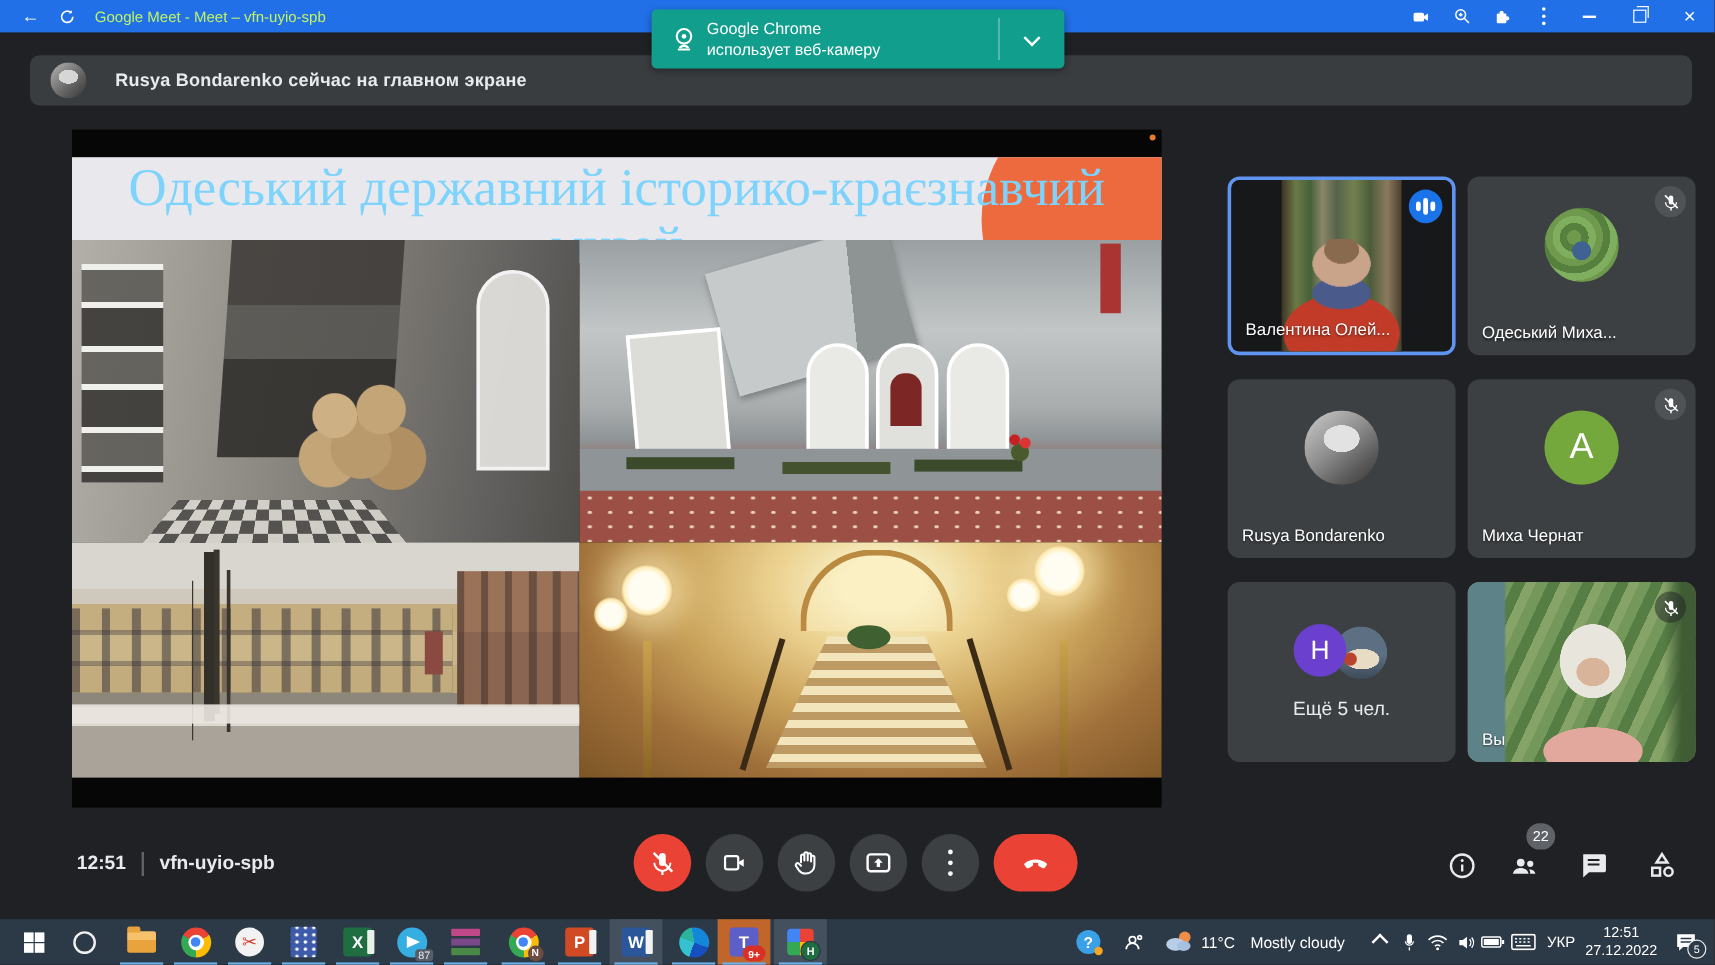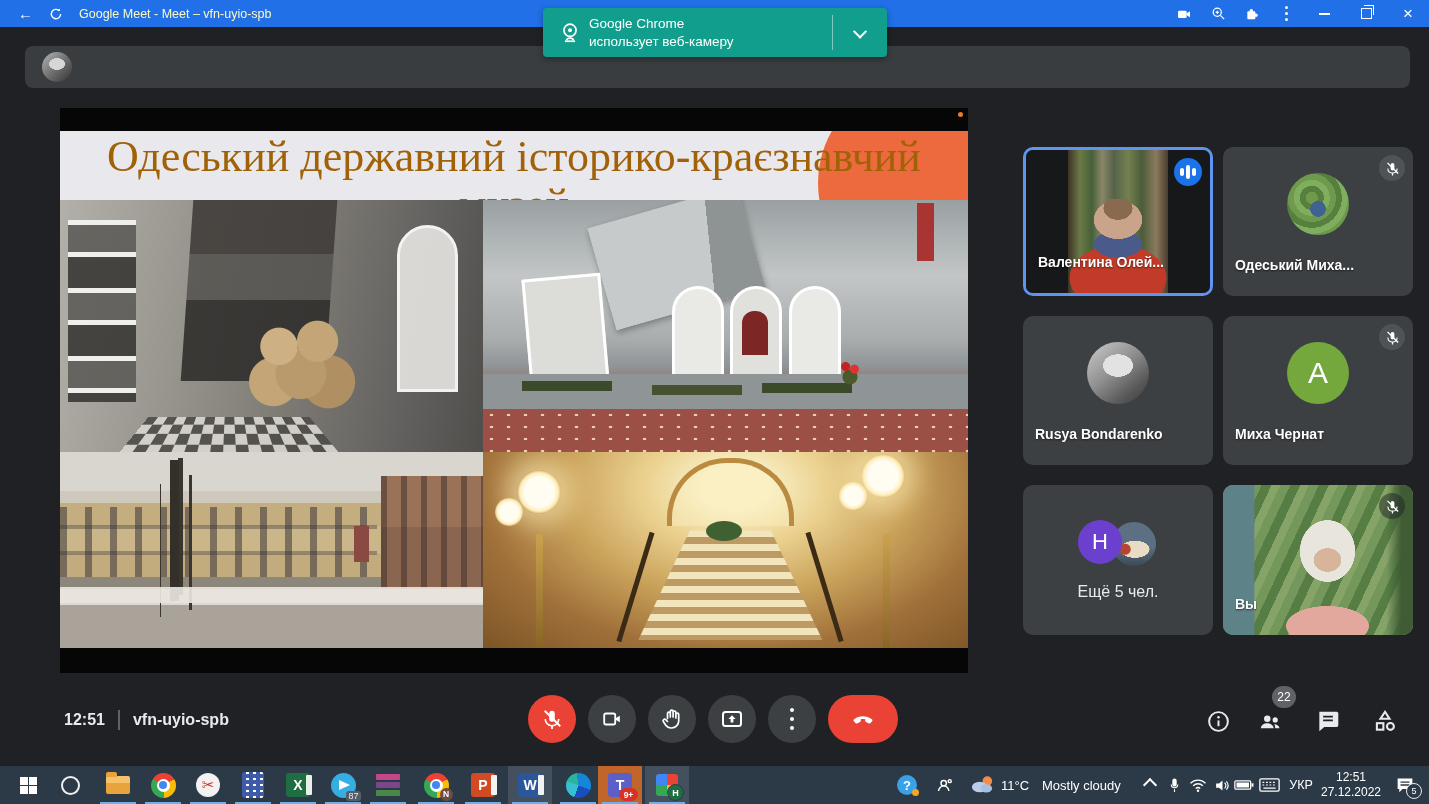--- a/index.html
+++ b/index.html
@@ -4,21 +4,21 @@
 <style>
   html,body{margin:0;padding:0;background:#202124;}
   body{width:1429px;height:804px;position:relative;overflow:hidden;
        font-family:"Liberation Sans",sans-serif;-webkit-font-smoothing:antialiased;}
 
   
   .titlebar{position:absolute;left:0;top:0;width:1429px;height:27px;background:#2170e8;
             display:flex;align-items:center;color:#fff;}
   .tb-back{font-size:15px;margin-left:18px;cursor:default;}
   .tb-reload{margin-left:16px;display:flex;}
-  .tb-title{font-size:12.5px;margin-left:16px;color:#fef9c3;}
+  .tb-title{font-size:12.5px;margin-left:16px;color:#bef264;}
   .tb-right{position:absolute;right:0;top:0;height:27px;display:flex;align-items:center;}
   .tb-ic{width:34px;height:27px;display:flex;align-items:center;justify-content:center;}
   .tb-dots i{display:block;width:3px;height:3px;border-radius:50%;background:#fff;margin:1.5px 0;}
   .tb-win{width:42px;height:27px;display:flex;align-items:center;justify-content:center;color:#fff;}
   .min-line{width:11px;height:2px;background:#fff;}
   .rest{width:9px;height:9px;border:1.5px solid #fff;position:relative;}
   .rest:before{content:"";position:absolute;left:2px;top:-4px;width:9px;height:9px;border:1.5px solid #fff;border-bottom:none;border-left:none;}
   .tb-close{font-size:17px;line-height:1;}
 
   
@@ -39,21 +39,21 @@
   .pb-avatar{width:30px;height:30px;border-radius:50%;margin-left:17px;
              background:radial-gradient(ellipse 45% 32% at 50% 40%,#d6d6d6 0 60%,transparent 61%),
                         linear-gradient(135deg,#b5b5b5,#6a6a6a 55%,#343434);}
   .pb-text{margin-left:24px;font-size:15px;font-weight:bold;color:#e8eaed;letter-spacing:.2px;}
 
   
   .slide{position:absolute;left:60px;top:108px;width:908px;height:565px;background:#060606;}
   .slide-head{position:absolute;left:0;top:23px;width:908px;height:69px;background:#e9e8ed;overflow:hidden;}
   .head-blob{position:absolute;right:-40px;top:-48px;width:190px;height:200px;border-radius:50%;background:#ec6a3e;}
   .slide-title{position:absolute;left:0;top:25px;width:908px;text-align:center;
-               font-family:"Liberation Serif",serif;font-size:44px;line-height:48px;color:#a16207;}
+               font-family:"Liberation Serif",serif;font-size:44px;line-height:48px;color:#7dd3fc;}
   .photo{position:absolute;overflow:hidden;}
   .p1{left:0;top:92px;width:423px;height:252px;
       background:linear-gradient(100deg,#b3b0a9 0%,#98958e 30%,#7e7b75 55%,#646260 80%,#504e4b 100%);}
   .p1-frames{position:absolute;left:2%;top:8%;width:16%;height:72%;
       background:repeating-linear-gradient(180deg,#efefec 0 5px,rgba(90,88,84,.85) 5px 32px,#efefec 32px 37px,rgba(58,56,53,.9) 37px 68px);}
   .p1-col{position:absolute;left:30%;top:0;width:34%;height:72%;transform:skewX(-4deg);opacity:.88;
       background:linear-gradient(180deg,#3e3b38 0 30%,#565450 30% 55%,#2e2c2a 55% 100%);}
   .p1-bags{position:absolute;left:44%;bottom:16%;width:26%;height:40%;
       background:radial-gradient(circle at 30% 35%,#cdb084 0 18%,transparent 19%),
                  radial-gradient(circle at 65% 30%,#c3a577 0 20%,transparent 21%),
@@ -111,21 +111,21 @@
       background:repeating-linear-gradient(180deg,#f2e5bb 0 7px,#bd9a64 7px 14px);
       clip-path:polygon(28% 0,72% 0,100% 100%,0 100%);}
   .p4-rail{position:absolute;width:5px;height:58%;background:#3a2a16;top:40%;}
   .p4-r1{left:31%;transform:rotate(17deg);} .p4-r2{right:29%;transform:rotate(-17deg);}
   .p4-plant{position:absolute;left:46%;top:35%;width:36px;height:20px;border-radius:50%;background:#3f6030;}
   .slide-dot{position:absolute;right:5px;top:4px;width:5px;height:5px;border-radius:50%;background:#e87c2e;}
 
   
   .tile{position:absolute;width:190px;height:149px;background:#3c4043;border-radius:10px;overflow:hidden;box-sizing:border-box;}
   .tile.speaking{border:3px solid #5f94f0;}
-  .tile-name{position:absolute;left:12px;bottom:23px;font-size:14px;font-weight:bold;color:#fff;
+  .tile-name{position:absolute;left:12px;bottom:11px;font-size:14px;font-weight:normal;color:#fff;
              text-shadow:0 1px 2px rgba(0,0,0,.6);max-width:88%;white-space:nowrap;overflow:hidden;}
   .mic-off{position:absolute;top:8px;right:8px;width:26px;height:26px;border-radius:50%;
            background:rgba(255,255,255,.1);display:flex;align-items:center;justify-content:center;}
   .mic-off.on-video{background:rgba(32,33,36,.5);}
   .audio-badge{position:absolute;top:8px;right:8px;width:28px;height:28px;border-radius:50%;background:#1a73e8;
            display:flex;align-items:center;justify-content:center;gap:2.5px;}
   .audio-badge i{display:block;width:3.5px;border-radius:2px;background:#fff;}
   .audio-badge i:nth-child(1){height:8px;} .audio-badge i:nth-child(2){height:14px;} .audio-badge i:nth-child(3){height:8px;}
   .avatar-lg{position:absolute;left:50%;top:38%;transform:translate(-50%,-50%);width:62px;height:62px;border-radius:50%;}
   .av-photo2{background:radial-gradient(circle at 50% 58%,#3f6293 0 16%,transparent 17%),
@@ -287,20 +287,21 @@
     <div>использует веб-камеру</div>
   </div>
   <div class="cb-divider"></div>
   <div class="cb-chev">
       <span class="chev down"></span>
     </div>
 </div>
 
 <div class="present-banner">
   <div class="pb-avatar"></div>
+  <span class="pb-text">Rusya Bondarenko сейчас на главном экране</span>
 </div>
 
 <div class="slide">
   <div class="slide-head">
     <div class="head-blob"></div>
   </div>
   <div class="slide-title">
     <div>Одеський державний історико-краєзнавчий</div>
     <div>музей</div>
   </div>

